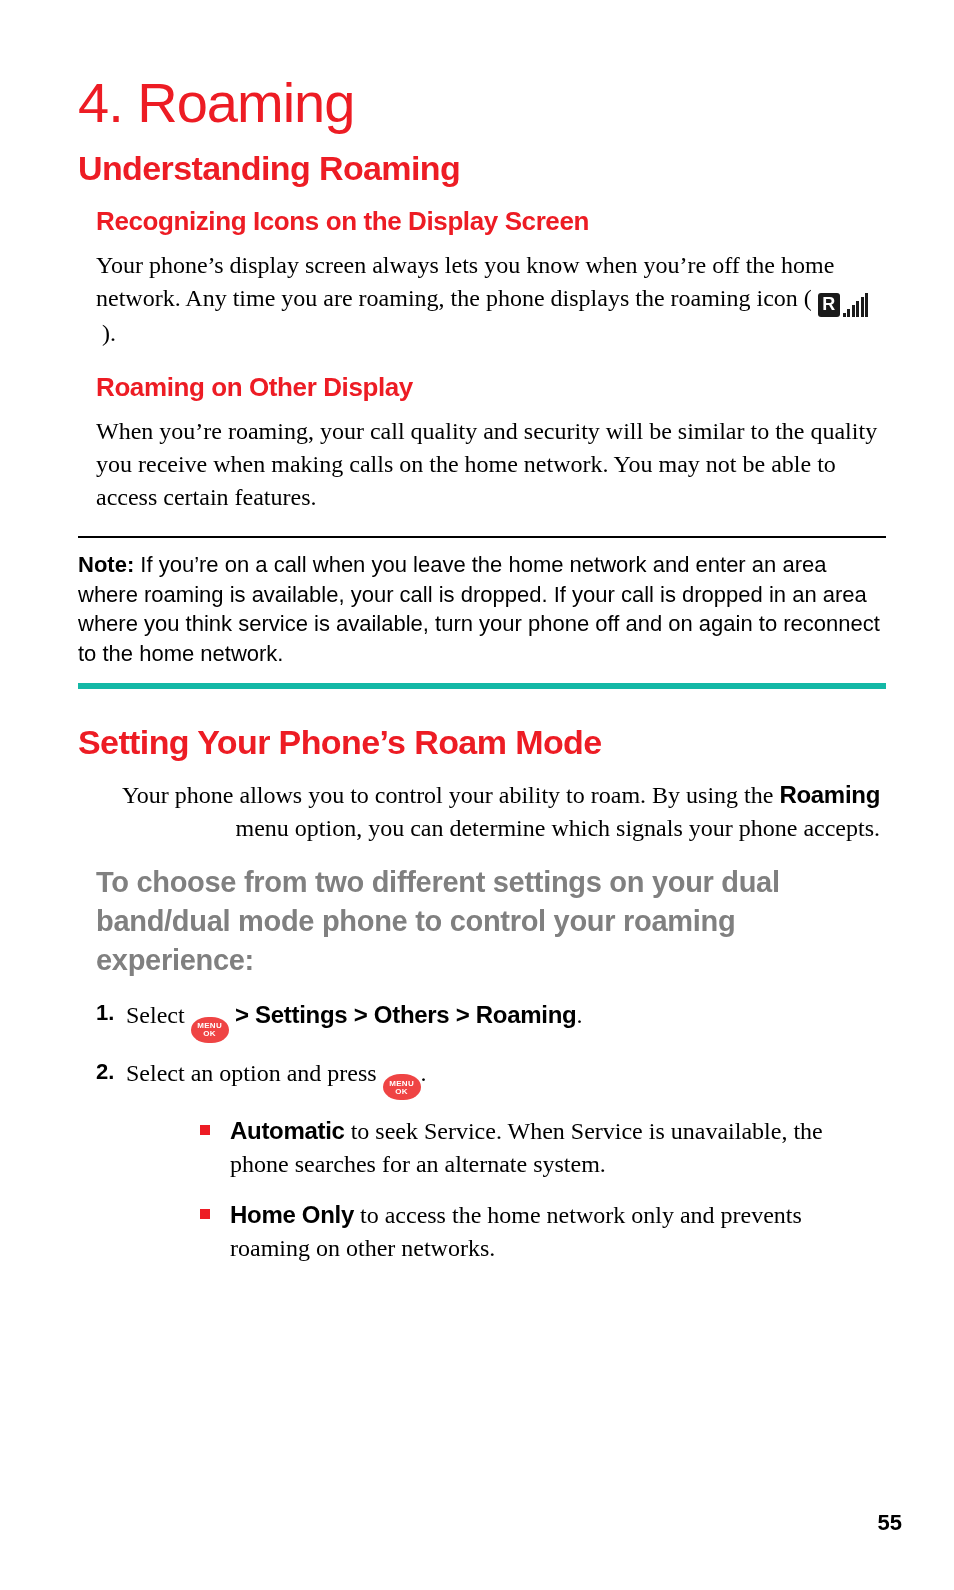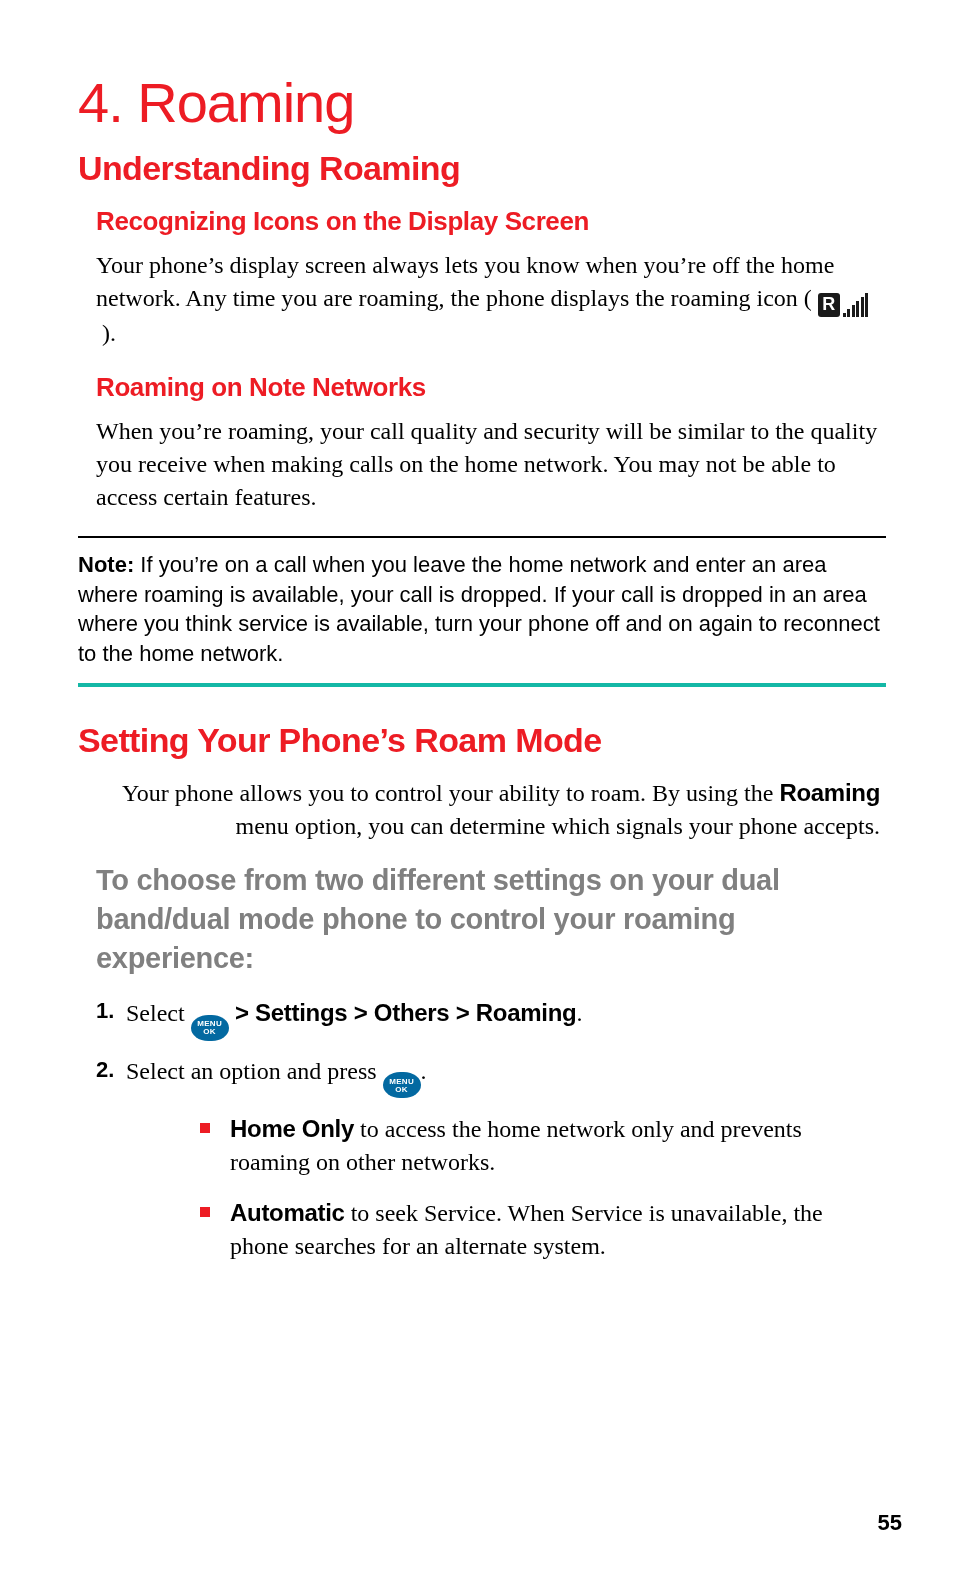--- a/index.html
+++ b/index.html
@@ -63,21 +63,21 @@
   .icon-bars { display: inline-flex; align-items: flex-end; gap: 1.5px; height: 24px; }
   .icon-bars span { background: #1a1a1a; width: 3px; display: block; }
   .icon-bars span:nth-child(1){height:4px}
   .icon-bars span:nth-child(2){height:8px}
   .icon-bars span:nth-child(3){height:12px}
   .icon-bars span:nth-child(4){height:16px}
   .icon-bars span:nth-child(5){height:20px}
   .icon-bars span:nth-child(6){height:24px}
   .note-box {
     border-top: 2px solid #000;
-    border-bottom: 4px solid #14b8a6;
+    border-bottom: 6px solid #14b8a6;
     padding: 12px 0 14px 0;
     margin: 4px 0 34px 0;
     font-size: 22px;
     line-height: 1.35;
   }
   .note-box .note-label { font-weight: 700; }
   .section-h1.mt { margin-top: 8px; margin-bottom: 16px; }
   .lead-p { margin-bottom: 18px; text-align: right; }
   .instr-lead {
     font-size: 29px;
@@ -110,21 +110,21 @@
     position: absolute;
     left: 0;
     top: 0;
     font-size: 22px;
   }
   .menu-btn {
     display: inline-flex;
     flex-direction: column;
     align-items: center;
     justify-content: center;
-    background: #0369a1;
+    background: #ef4444;
     color: #fff;
     border-radius: 50%/55%;
     width: 38px; height: 26px;
     font-family: Arial, sans-serif;
     font-weight: 700;
     font-size: 8px;
     line-height: 8px;
     vertical-align: -5px;
     padding-top:1px;
   }
@@ -177,21 +177,21 @@
         <span></span>
         <span></span>
         <span></span>
         <span></span>
         <span></span>
         <span></span>
       </span>
     </span><span>&nbsp;).</span>
 </p>
 
-<h3 class="sans red section-h2">Roaming on Note Networks</h3>
+<h3 class="sans red section-h2">Roaming on Other Display</h3>
 
 <p class="body-p">When you’re roaming, your call quality and security will be similar to the quality you receive when making calls on the home network. You may not be able to access certain features.</p>
 
 <div class="sans note-box">
   <span class="note-label">Note:</span><span> If you’re on a call when you leave the home network and enter an area where roaming is available, your call is dropped. If your call is dropped in an area where you think service is available, turn your phone off and on again to reconnect to the home network.</span>
 </div>
 
 <h2 class="sans red section-h1 mt">Setting Your Phone’s Roam Mode</h2>
 
 <p class="body-p lead-p">
@@ -207,22 +207,22 @@
         <span>OK</span>
       </span><span class="bold-sans"> &gt; Settings &gt; Others &gt; Roaming</span><span>.</span>
   </li>
   <li>
     <span>Select an option and press </span><span class="menu-btn">
         <span>MENU</span>
         <span>OK</span>
       </span><span>.</span>
     <ul class="bullets">
       <li>
-        <span class="bold-sans">Home Only</span><span> to access the home network only and prevents roaming on other networks.</span>
+        <span class="bold-sans">Automatic</span><span> to seek Service. When Service is unavailable, the phone searches for an alternate system.</span>
       </li>
       <li>
-        <span class="bold-sans">Automatic</span><span> to seek Service. When Service is unavailable, the phone searches for an alternate system.</span>
+        <span class="bold-sans">Home Only</span><span> to access the home network only and prevents roaming on other networks.</span>
       </li>
     </ul>
   </li>
 </ol>
 
 <div class="page-num">55</div>
 
 </body></html>

